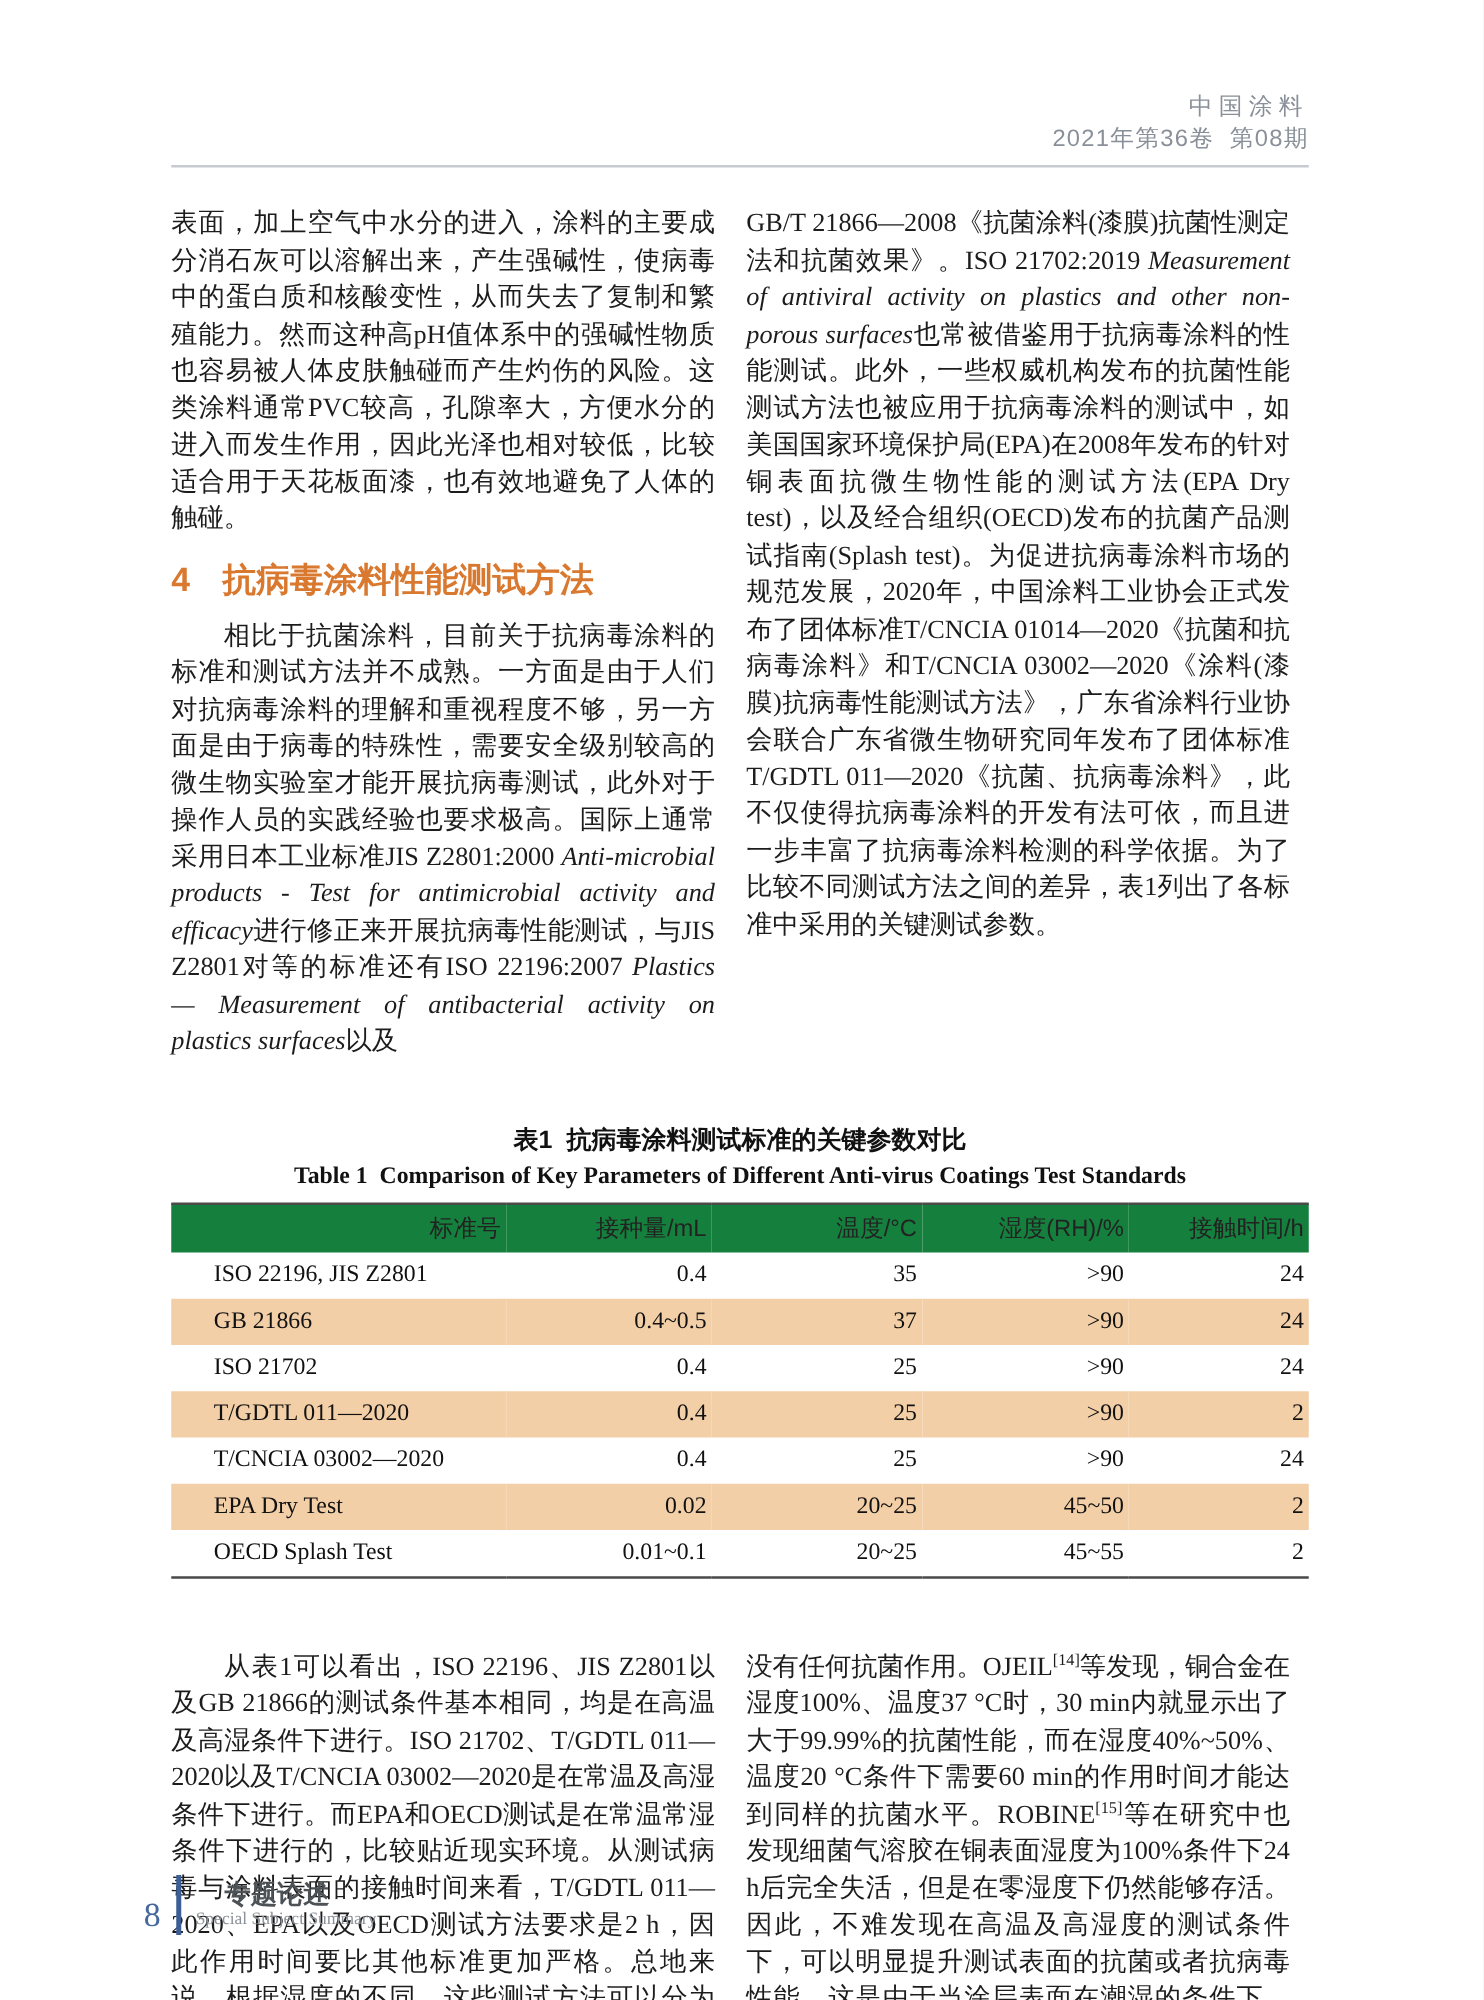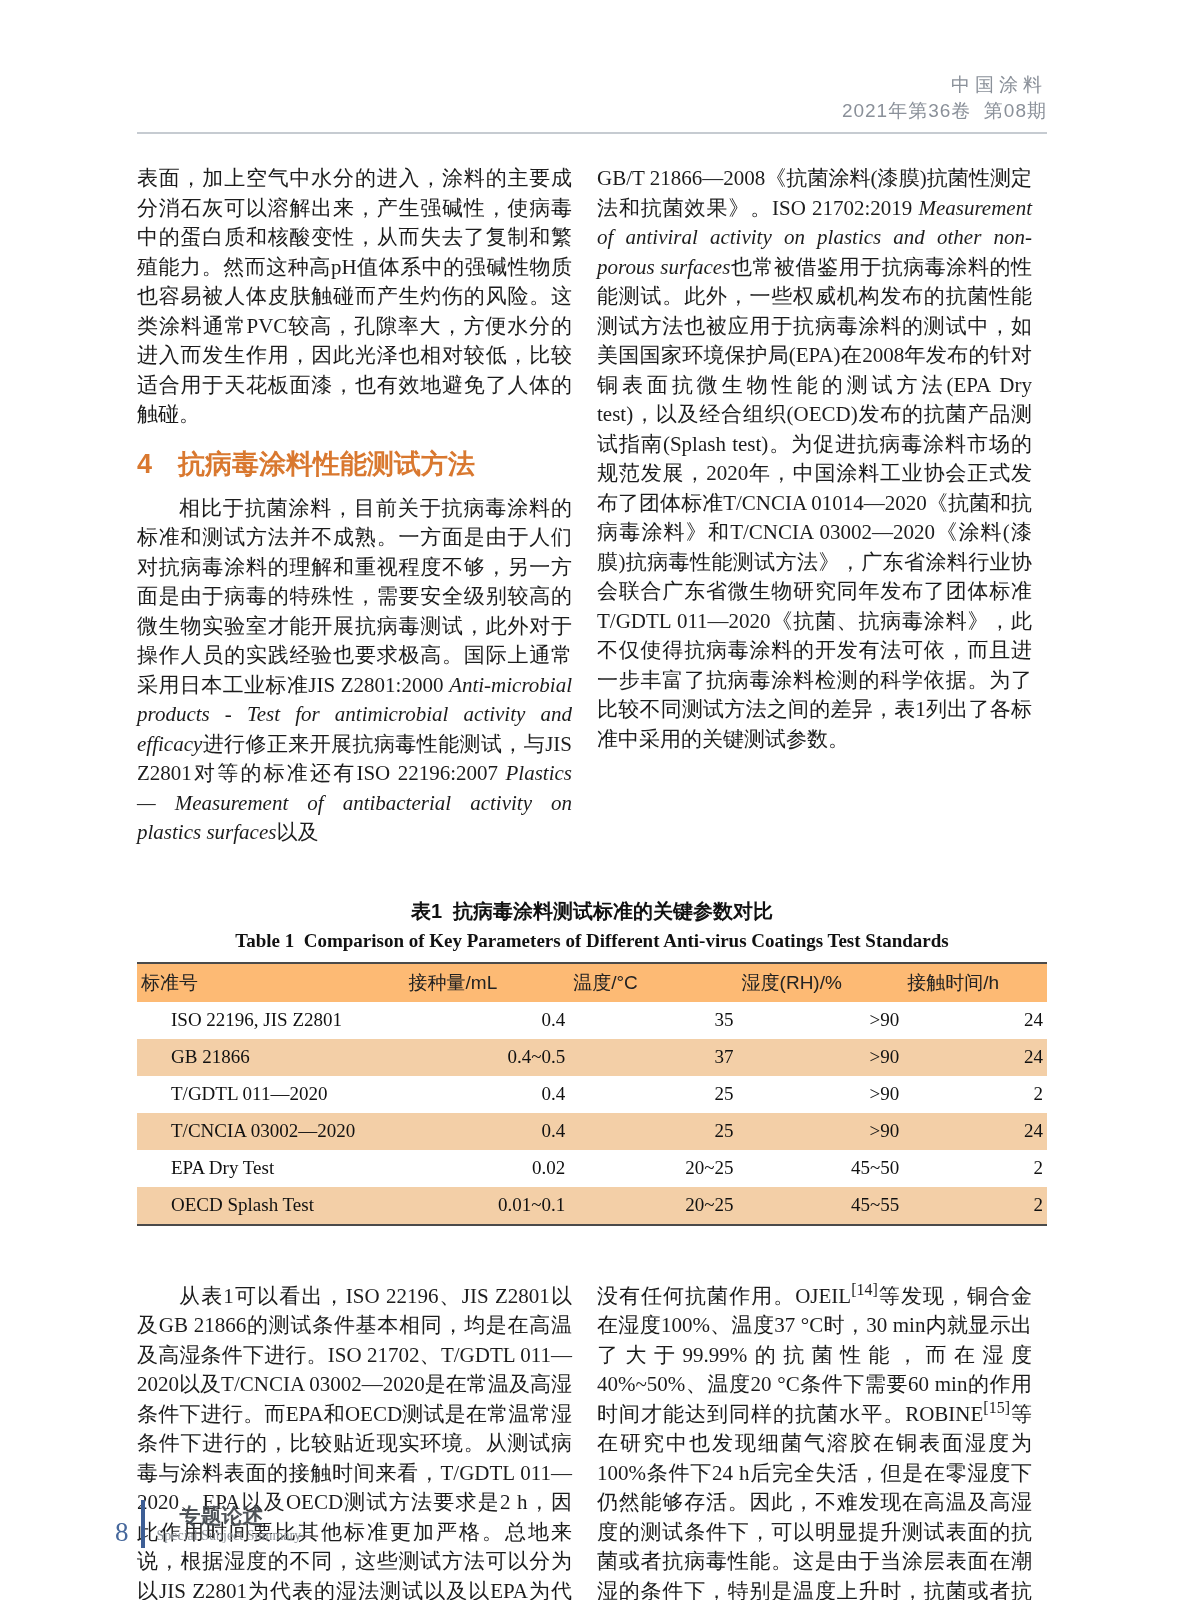--- a/index.html
+++ b/index.html
@@ -28,21 +28,21 @@
 
   
   .cols{display:flex;gap:25px;margin-top:30px;}
   .col{width:435px;flex:0 0 435px;}
   .col p{
     margin:0;font-size:21px;line-height:29.5px;
     text-align:justify;
   }
   .col p.indent{text-indent:2em;}
   .col p i{font-family:"Liberation Serif","DejaVu Serif",serif;}
-  sup.ref{font-size:16px;line-height:0;vertical-align:super;}
+  sup.ref{font-size:13px;line-height:0;vertical-align:super;}
 
   
   .sec-head{
     display:flex;align-items:baseline;
     margin:16px 0 12px 0;
     color:#d9782f;
     font-family:"Liberation Sans","DejaVu Sans",sans-serif;
     font-weight:bold;font-size:27px;
   }
   .sec-head .num{margin-right:26px;}
@@ -58,24 +58,24 @@
     font-weight:bold;font-size:19px;color:#111;margin-top:5px;white-space:pre-wrap;
   }
   table.params{
     width:100%;margin-top:10px;
     border-collapse:collapse;
     border-top:2px solid #4a4a4a;
     border-bottom:2px solid #4a4a4a;
     font-size:19px;
   }
   table.params th{
-    background:#fdba74;
+    background:#15803d;
     font-family:"Liberation Sans","DejaVu Sans",sans-serif;
     font-weight:normal;font-size:19px;color:#222;
-    height:34px;padding:2px 4px;text-align:left;
+    height:34px;padding:2px 4px;text-align:right;
   }
   table.params td{
     height:33px;padding:2px 4px;text-align:right;
     font-family:"Liberation Serif","DejaVu Serif",serif;color:#111;
   }
   table.params td.std{text-align:left;padding-left:34px;}
   table.params tbody tr:nth-child(even){background:#f3cfa7;}
   col.c1{width:29.4%;} col.c2{width:18.1%;} col.c3{width:18.5%;}
   col.c4{width:18.2%;} col.c5{width:15.8%;}
 
@@ -155,20 +155,27 @@
             <td>24</td>
           </tr>
           <tr>
             <td class="std">GB 21866</td>
             <td>0.4~0.5</td>
             <td>37</td>
             <td>&gt;90</td>
             <td>24</td>
           </tr>
           <tr>
+            <td class="std">ISO 21702</td>
+            <td>0.4</td>
+            <td>25</td>
+            <td>&gt;90</td>
+            <td>24</td>
+          </tr>
+          <tr>
             <td class="std">T/GDTL 011—2020</td>
             <td>0.4</td>
             <td>25</td>
             <td>&gt;90</td>
             <td>2</td>
           </tr>
           <tr>
             <td class="std">T/CNCIA 03002—2020</td>
             <td>0.4</td>
             <td>25</td>

